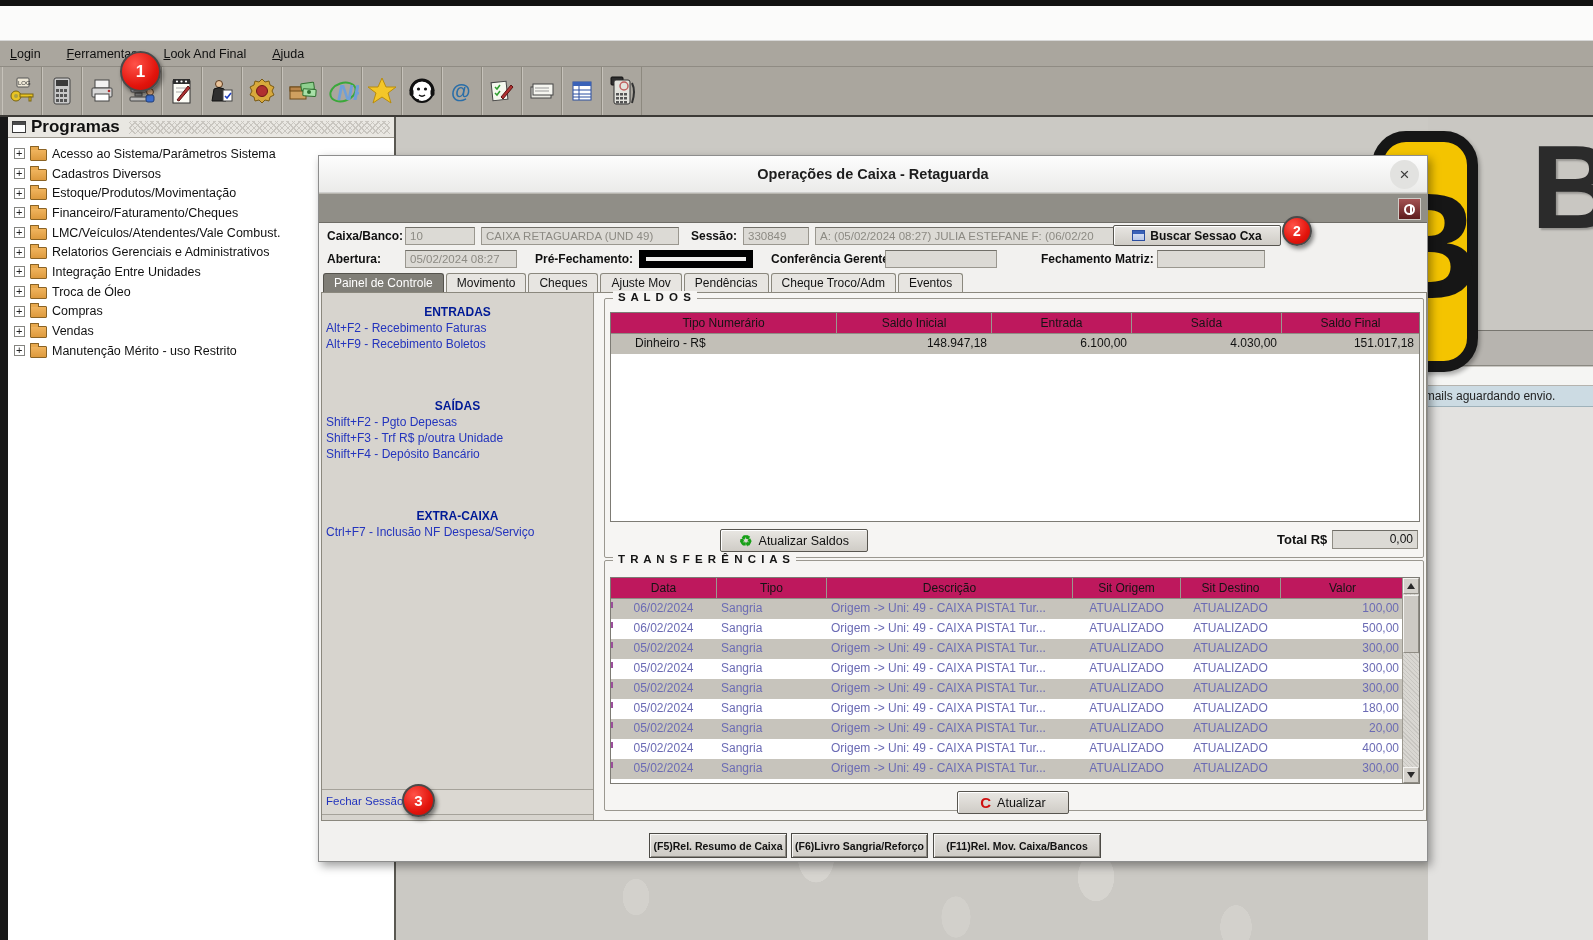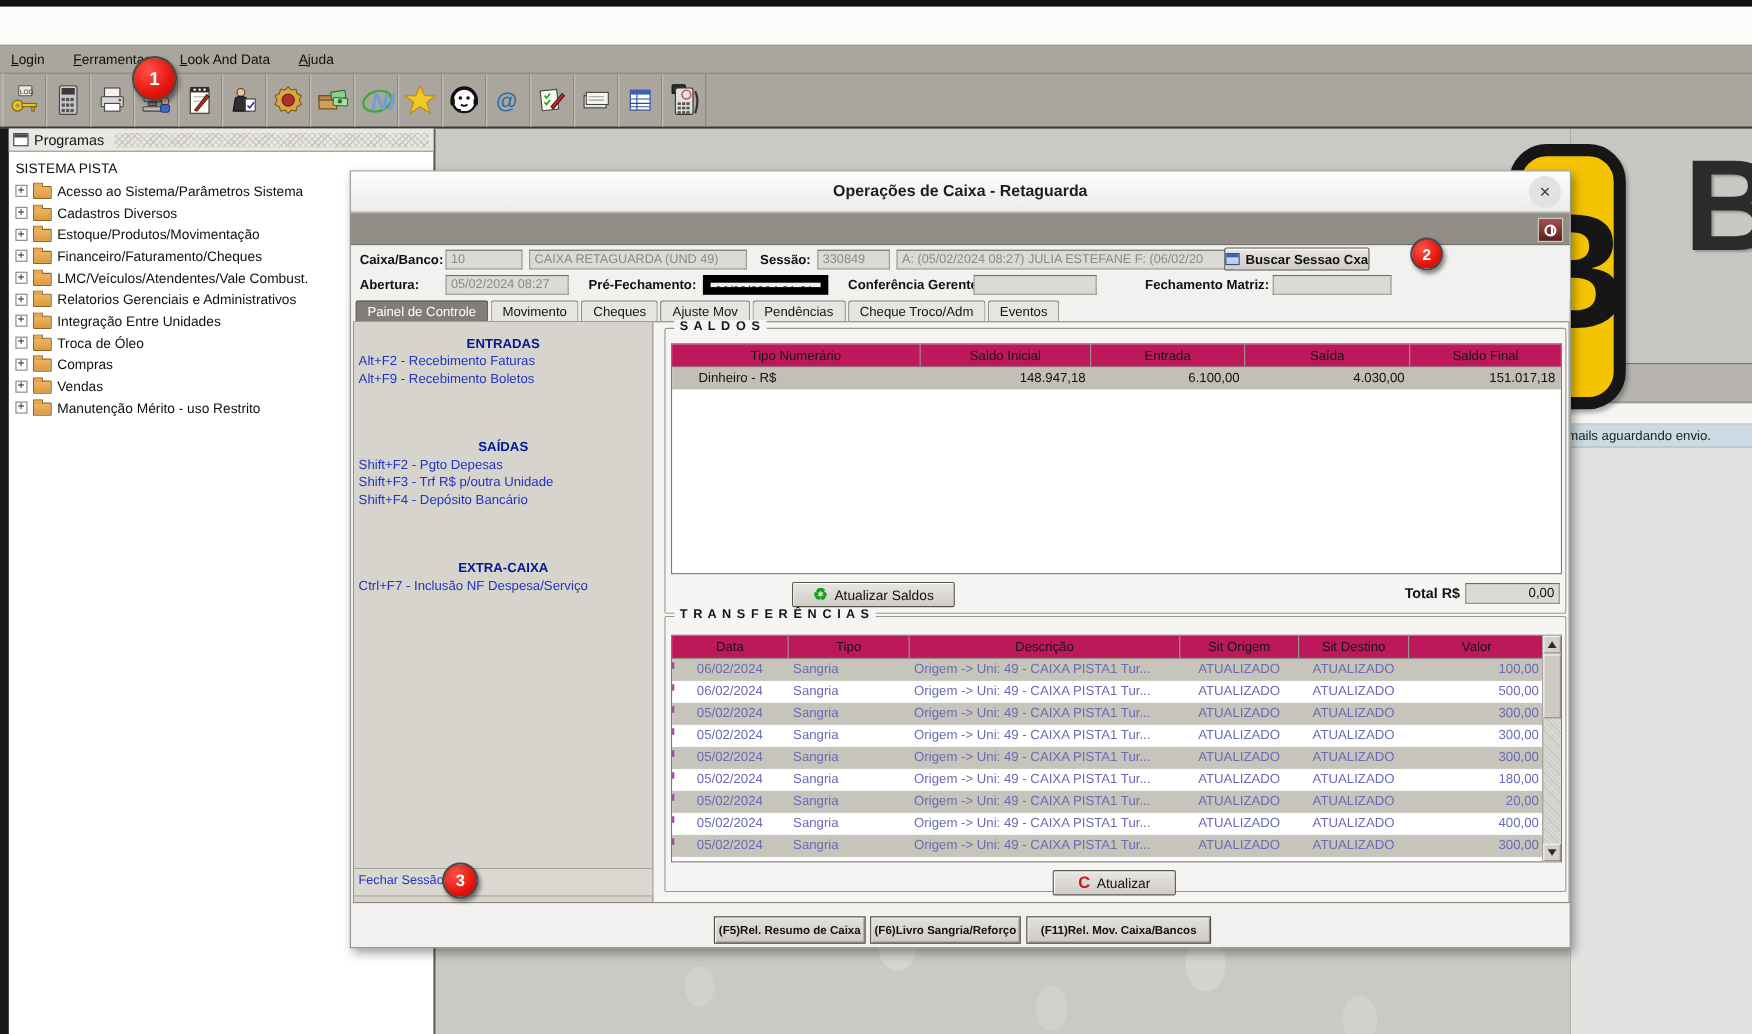--- a/index.html
+++ b/index.html
@@ -14,21 +14,21 @@
   .toolbar { position:absolute; left:0; top:67px; width:1593px; height:50px; background:#aaa69e; border-bottom:2px solid #3c3a36; display:flex; align-items:stretch; padding-left:2px; }
   .tool-btn { width:40px; display:flex; align-items:center; justify-content:center; border-right:1px solid #8d897f; border-left:1px solid #c6c2ba; }
   .tool-btn svg { display:block; }
 
   
   .left-black { position:absolute; left:0; top:117px; width:8px; height:823px; background:#181818; }
   .programs { position:absolute; left:8px; top:117px; width:388px; height:823px; background:#ffffff; border-right:2px solid #5a5852; }
   .programs-header { height:21px; background:#e9e7e2; border-bottom:1px solid #9b978e; display:flex; align-items:center; padding:0 4px; gap:5px; }
   .win-icon { width:14px; height:12px; border:1px solid #3a3a3a; background:#fff; position:relative; }
   .win-icon::before { content:""; position:absolute; left:0; top:0; right:0; height:3px; background:#4a4a4a; }
-  .programs-title { font-weight:normal; font-size:13px; }
+  .programs-title { font-weight:bold; font-size:17px; }
   .hatch { flex:1; height:13px; margin-left:4px;
      background-image:repeating-linear-gradient(45deg,#c9c6c0 0 1px,transparent 1px 4px),repeating-linear-gradient(-45deg,#c9c6c0 0 1px,transparent 1px 4px); }
   .tree { padding:6px 0 0 2px; }
   .tree-root { font-size:12.5px; padding:2px 0 4px 4px; }
   .tree-item { display:flex; align-items:center; height:19.7px; gap:5px; padding-left:4px; }
   .plus-box { width:11px; height:11px; border:1px solid #848480; background:#fff; position:relative; flex:0 0 11px; }
   .plus-box::before { content:"+"; position:absolute; left:1px; top:-2px; font-size:11px; line-height:13px; color:#222; }
   .folder { width:17px; height:12px; background:linear-gradient(#f0b45e,#dd9a3e); border:1px solid #8a6325; border-radius:1px; position:relative; flex:0 0 17px; margin-top:2px; }
   .folder::before { content:""; position:absolute; left:-1px; top:-4px; width:7px; height:3px; background:#e8a94e; border:1px solid #8a6325; border-bottom:none; border-radius:1px 1px 0 0; }
   .tree-label { font-size:12.5px; white-space:nowrap; }
@@ -63,21 +63,21 @@
   .dlg-close::before { content:"\00d7"; font-size:17px; color:#3c3c3c; }
   .dlg-menustrip { position:absolute; left:0; top:37px; width:100%; height:30px; background:#908e87; border-top:1px solid #b8b6af; border-bottom:1px solid #6e6c66; }
   .info-btn { position:absolute; right:6px; top:4px; width:23px; height:22px; background:linear-gradient(#a35252,#5e1d1d); border:1px solid #cfccc6; display:flex; align-items:center; justify-content:center; cursor:pointer; }
   .info-glyph { width:11px; height:11px; border:2px solid #fff; border-radius:50%; position:relative; }
   .info-glyph::after { content:""; position:absolute; left:3.5px; top:-1px; width:2px; height:9px; background:#fff; }
 
   .dlg-fields { position:absolute; left:0; top:67px; width:100%; height:50px; background:#f2f1ef; font-size:12px; }
   .f-label { position:absolute; font-weight:bold; font-size:12px; color:#101010; line-height:18px; }
   .f-input { position:absolute; height:18px; line-height:16px; background:#dcdad5; border:1px solid #9a978f; border-top-color:#716f68; color:#8c8a83; font-size:11.5px; padding:0 4px; overflow:hidden; white-space:nowrap; }
   .f-input.editable { background:#efeeec; border:7px solid #000000; color:#101010; }
-  .buscar-btn { position:absolute; left:794px; top:2px; width:132px; height:21px; background:linear-gradient(#e8e6e2,#cfccc6); border:1px solid #57554f; border-radius:2px; display:flex; align-items:center; justify-content:center; gap:5px; font-weight:bold; font-size:12px; cursor:pointer; box-shadow:1px 1px 0 #fff inset; }
+  .buscar-btn { position:absolute; left:794px; top:2px; width:168px; height:21px; background:linear-gradient(#e8e6e2,#cfccc6); border:1px solid #57554f; border-radius:2px; display:flex; align-items:center; justify-content:center; gap:5px; font-weight:bold; font-size:12px; cursor:pointer; box-shadow:1px 1px 0 #fff inset; }
   .grid-ico { width:13px; height:11px; border:1px solid #2b4ea0; background:linear-gradient(#dfe7f6,#b9c8ea); position:relative; }
   .grid-ico::before { content:""; position:absolute; left:0; top:0; right:0; height:3px; background:#3a62b8; }
 
   .dlg-tabs { position:absolute; left:4px; top:117px; width:1100px; height:19px; display:flex; gap:2px; }
   .tab { height:19px; line-height:18px; padding:0 10px; font-size:12px; background:#e7e5e1; color:#141414; border:1px solid #8b887e; border-bottom:none; border-radius:3px 3px 0 0; cursor:pointer; }
   .tab.selected { background:#807e77; color:#ffffff; border-color:#55534d; }
 
   .dlg-page { position:absolute; left:2px; top:136px; width:1106px; height:529px; background:#f6f5f3; border:1px solid #8b887e; }
 
   
@@ -130,21 +130,21 @@
   .badge-3 { left:402px; top:784px; width:33px; height:33px; font-size:15px; }
 </style>
 </head>
 <body>
 
 <div class="top-white"></div>
 
 <div class="menubar">
   <span class="menu-item"><u>L</u><span>ogin</span></span>
   <span class="menu-item"><u>F</u><span>erramentas</span></span>
-  <span class="menu-item"><u>L</u><span>ook And Data</span></span>
+  <span class="menu-item"><u>L</u><span>ook And Final</span></span>
   <span class="menu-item"><u>A</u><span>juda</span></span>
 </div>
 
 <div class="toolbar">
   <div class="tool-btn">
       <svg width="28" height="30" viewBox="0 0 28 30">
         <rect x="9" y="2" width="12" height="9" rx="1" fill="#efe9d8" stroke="#555"></rect>
         <text x="10" y="9" font-size="6" fill="#333">LOG</text>
         <circle cx="8" cy="20" r="5" fill="#e8c424" stroke="#7a6410"></circle>
         <circle cx="8" cy="20" r="2" fill="#aaa045"></circle>
@@ -298,21 +298,20 @@
 </div>
 
 <div class="left-black"></div>
 <div class="programs">
   <div class="programs-header">
     <span class="win-icon"></span>
     <span class="programs-title">Programas</span>
     <span class="hatch"></span>
   </div>
   <div class="tree">
-    <div class="tree-root">SISTEMA PISTA</div>
     <div class="tree-item">
         <span class="plus-box"></span>
         <span class="folder"></span>
         <span class="tree-label">Acesso ao Sistema/Parâmetros Sistema</span>
       </div>
     <div class="tree-item">
         <span class="plus-box"></span>
         <span class="folder"></span>
         <span class="tree-label">Cadastros Diversos</span>
       </div>

